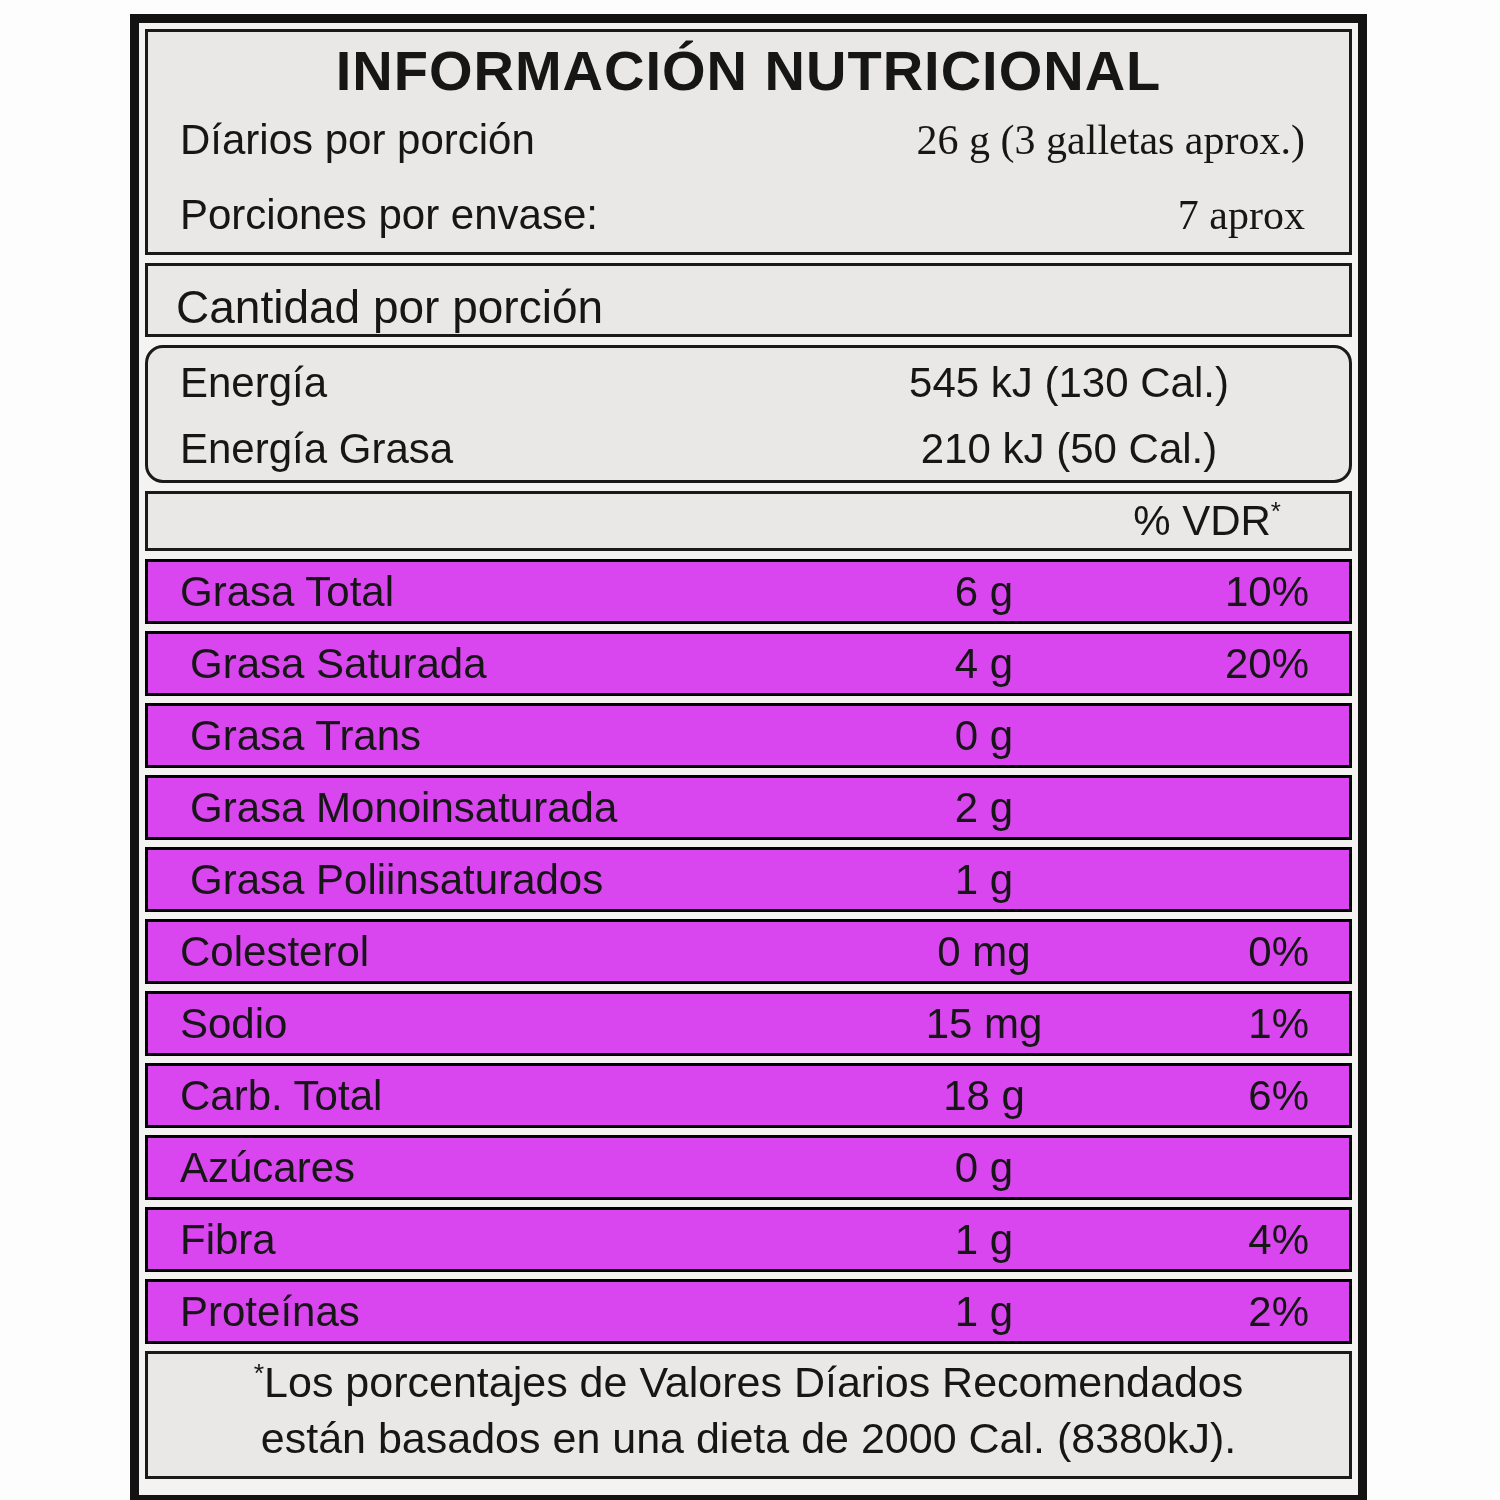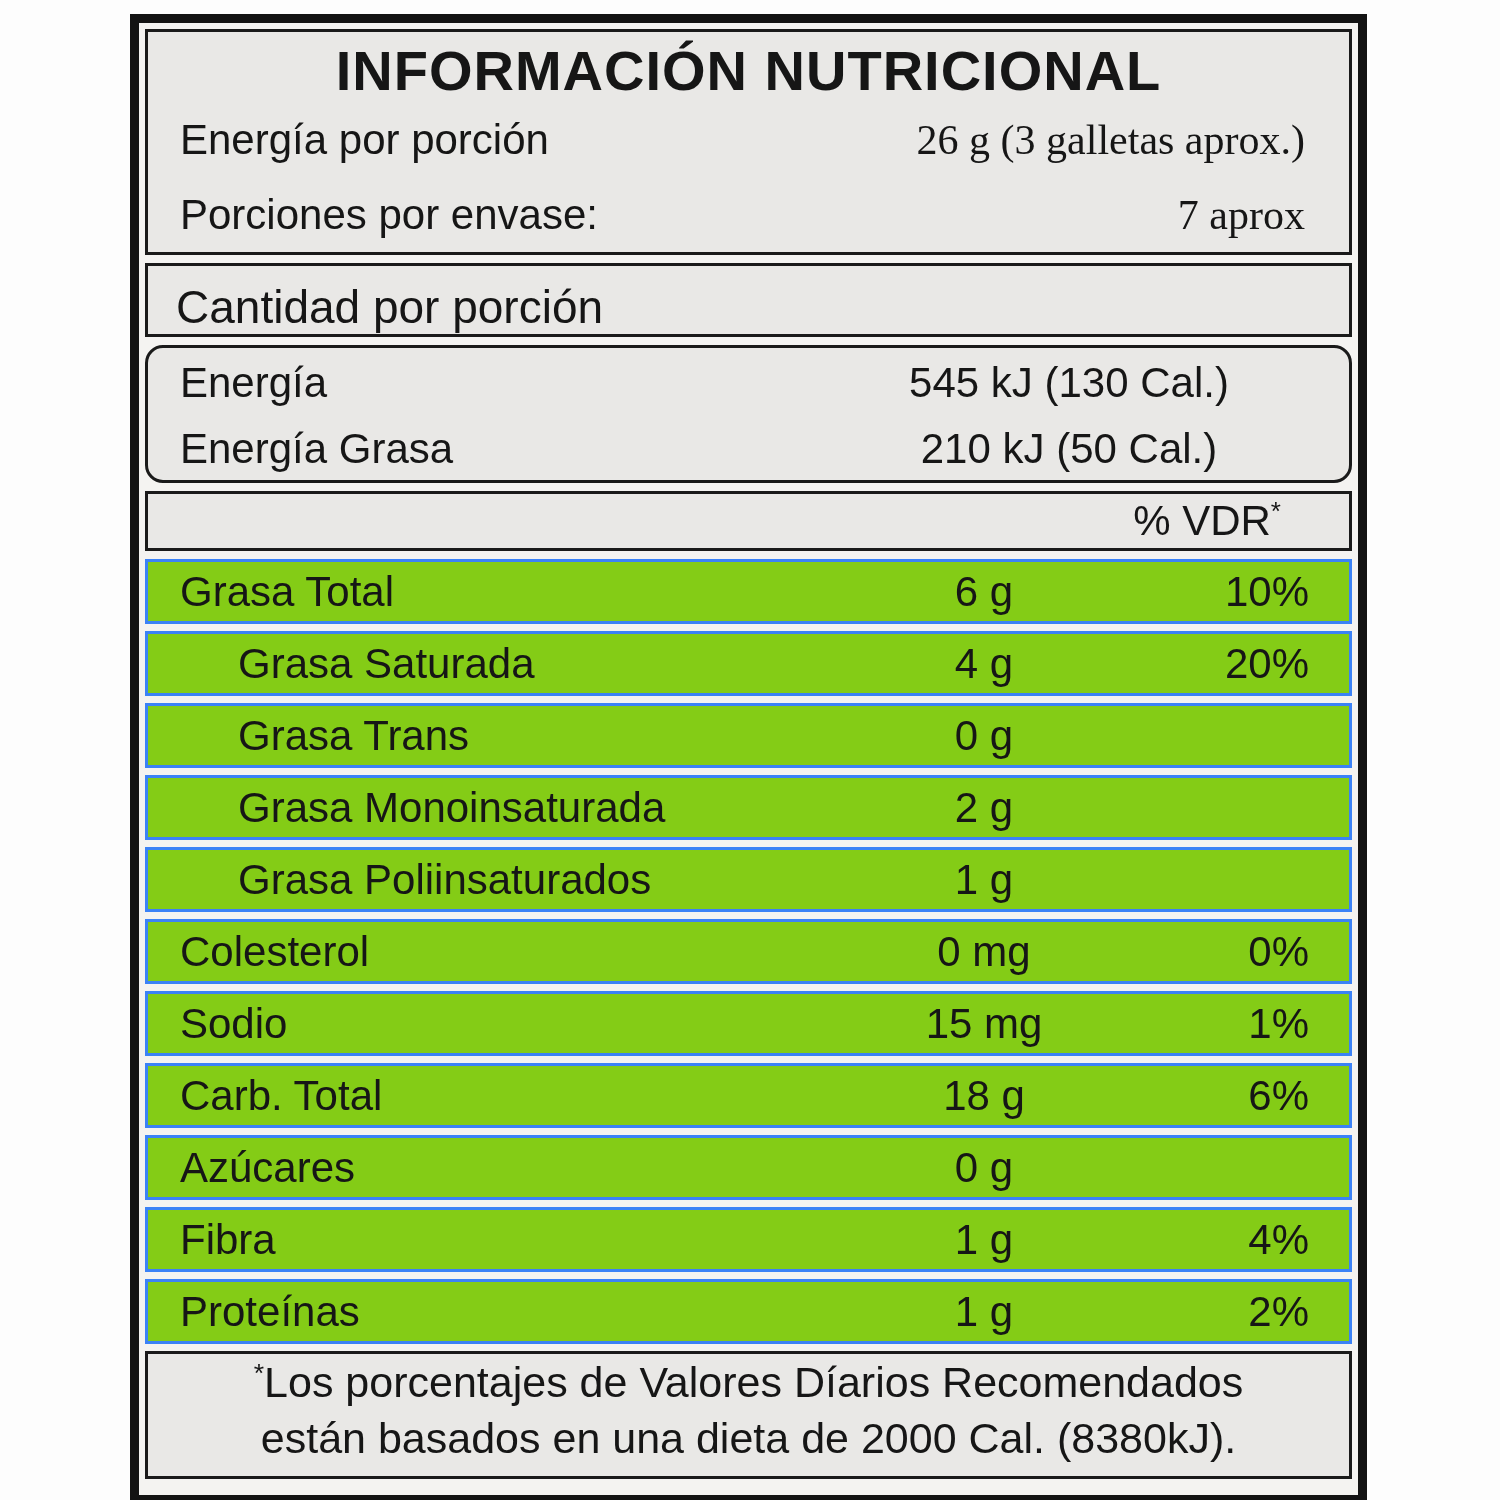--- a/index.html
+++ b/index.html
@@ -75,27 +75,27 @@
     justify-content: flex-end;
     font-size: 42px;
     padding-right: 68px;
   }
   
   .nrow {
     display: flex;
     align-items: center;
     height: 65px;
     font-size: 42px;
-    border: 3px solid #3b82f6;
-    background: #84cc16;
+    border: 3px solid #000000;
+    background: #d946ef;
     box-sizing: border-box;
     margin-bottom: 7px;
   }
   .nrow .lbl { flex: 1; padding-left: 32px; }
-  .nrow.indent .lbl { padding-left: 90px; }
+  .nrow.indent .lbl { padding-left: 42px; }
   .nrow .amt { width: 300px; text-align: center; }
   .nrow .dv { width: 215px; text-align: right; padding-right: 40px; box-sizing: border-box; }
   
   .sec-foot {
     height: 128px;
     text-align: center;
     font-size: 43px;
     line-height: 56px;
     margin-bottom: 0;
   }
@@ -106,21 +106,21 @@
   }
 </style>
 </head>
 <body>
 
 <div class="label-wrap">
 
   <div class="sec sec-header">
     <div class="title">INFORMACIÓN NUTRICIONAL</div>
     <div class="srow">
-      <span class="lbl">Energía por porción</span>
+      <span class="lbl">Díarios por porción</span>
       <span class="val">26 g (3 galletas aprox.)</span>
     </div>
     <div class="srow">
       <span class="lbl">Porciones por envase:</span>
       <span class="val">7 aprox</span>
     </div>
   </div>
 
   <div class="sec sec-cantidad">
     <span>Cantidad por porción</span>

